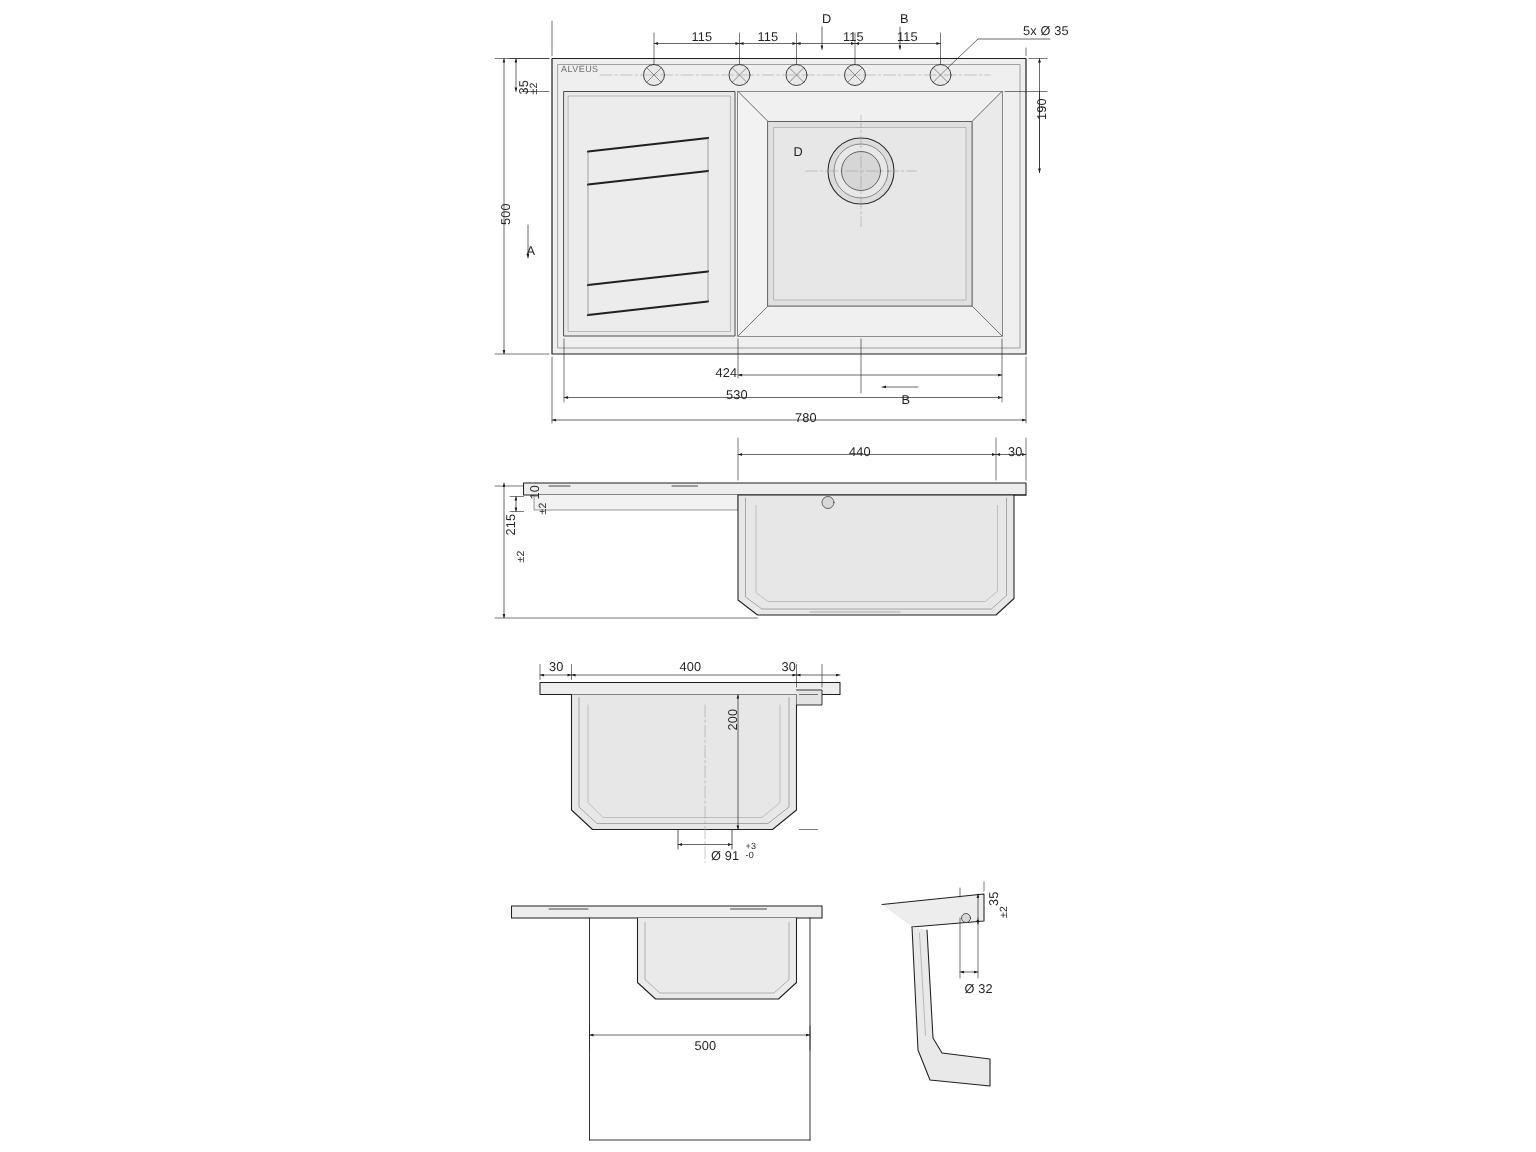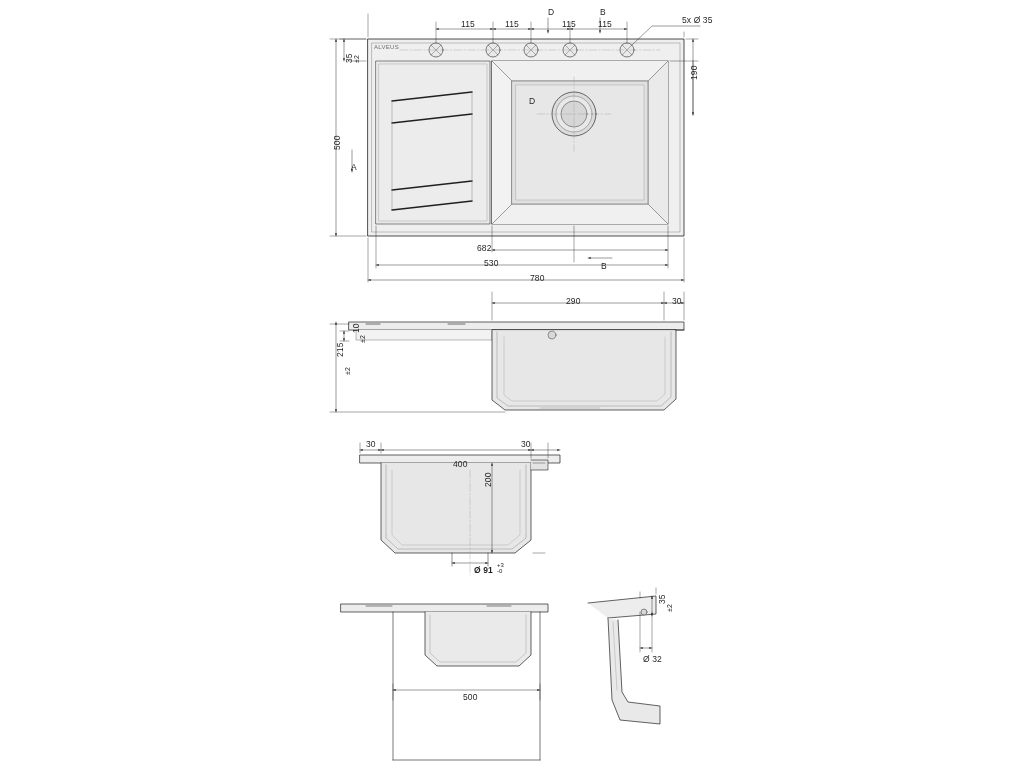--- a/index.html
+++ b/index.html
@@ -261,34 +261,34 @@
     <div class="dim-label" style="left: 598px; top: 20px;">115</div>
     <div class="dim-label" style="left: 655px; top: 16px; padding-left: 27px;">5x Ø 35</div>
     <div class="dim-label" style="left: 548px; top: 8px;">D</div>
     <div class="dim-label" style="left: 600px; top: 8px;">B</div>
     <div class="dim-label rot" style="left: 345px; top: 63px;">35</div>
     <div class="dim-label rot small" style="left: 352px; top: 63px;">±2</div>
     <div class="dim-label rot" style="left: 333px; top: 150px;">500</div>
     <div class="dim-label" style="left: 351px; top: 163px;">A</div>
     <div class="dim-label rot" style="left: 690px; top: 80px;">190</div>
     <div class="dim-label" style="left: 529px; top: 97px;">D</div>
-    <div class="dim-label" style="left: 477px; top: 244px;">682</div>
+    <div class="dim-label" style="left: 477px; top: 244px;">424</div>
     <div class="dim-label" style="left: 484px; top: 259px; text-align: right;">530</div>
     <div class="dim-label" style="left: 512px; top: 274px; margin-left: 18px;">780</div>
     <div class="dim-label" style="left: 601px; top: 262px;">B</div>
-    <div class="dim-label" style="left: 566px; top: 297px;">290</div>
+    <div class="dim-label" style="left: 566px; top: 297px;">440</div>
     <div class="dim-label" style="left: 672px; top: 297px;">30</div>
     <div class="dim-label rot" style="left: 352px; top: 333px;">10</div>
     <div class="dim-label rot small" style="left: 358px; top: 343px;">±2</div>
     <div class="dim-label rot" style="left: 336px; top: 357px;">215</div>
     <div class="dim-label rot small" style="left: 343px; top: 375px;">±2</div>
     <div class="dim-label" style="left: 366px; top: 440px;">30</div>
-    <div class="dim-label" style="left: 453px; top: 440px; margin-top: 20px;">400</div>
+    <div class="dim-label" style="left: 453px; top: 440px;">400</div>
     <div class="dim-label" style="left: 521px; top: 440px;">30</div>
     <div class="dim-label rot" style="left: 484px; top: 487px;">200</div>
-    <div class="dim-label" style="left: 474px; top: 566px; font-weight: bold;">Ø 91</div>
+    <div class="dim-label" style="left: 474px; top: 566px;">Ø 91</div>
     <div class="dim-label small" style="left: 497px; top: 562px; white-space: pre; line-height: 6px; font-size: 6px;">+3
 -0</div>
     <div class="dim-label" style="left: 463px; top: 693px;">500</div>
     <div class="dim-label rot" style="left: 658px; top: 604px;">35</div>
     <div class="dim-label rot small" style="left: 665px; top: 612px;">±2</div>
     <div class="dim-label" style="left: 643px; top: 655px;">Ø 32</div>
   </div>
 
 </body></html>

